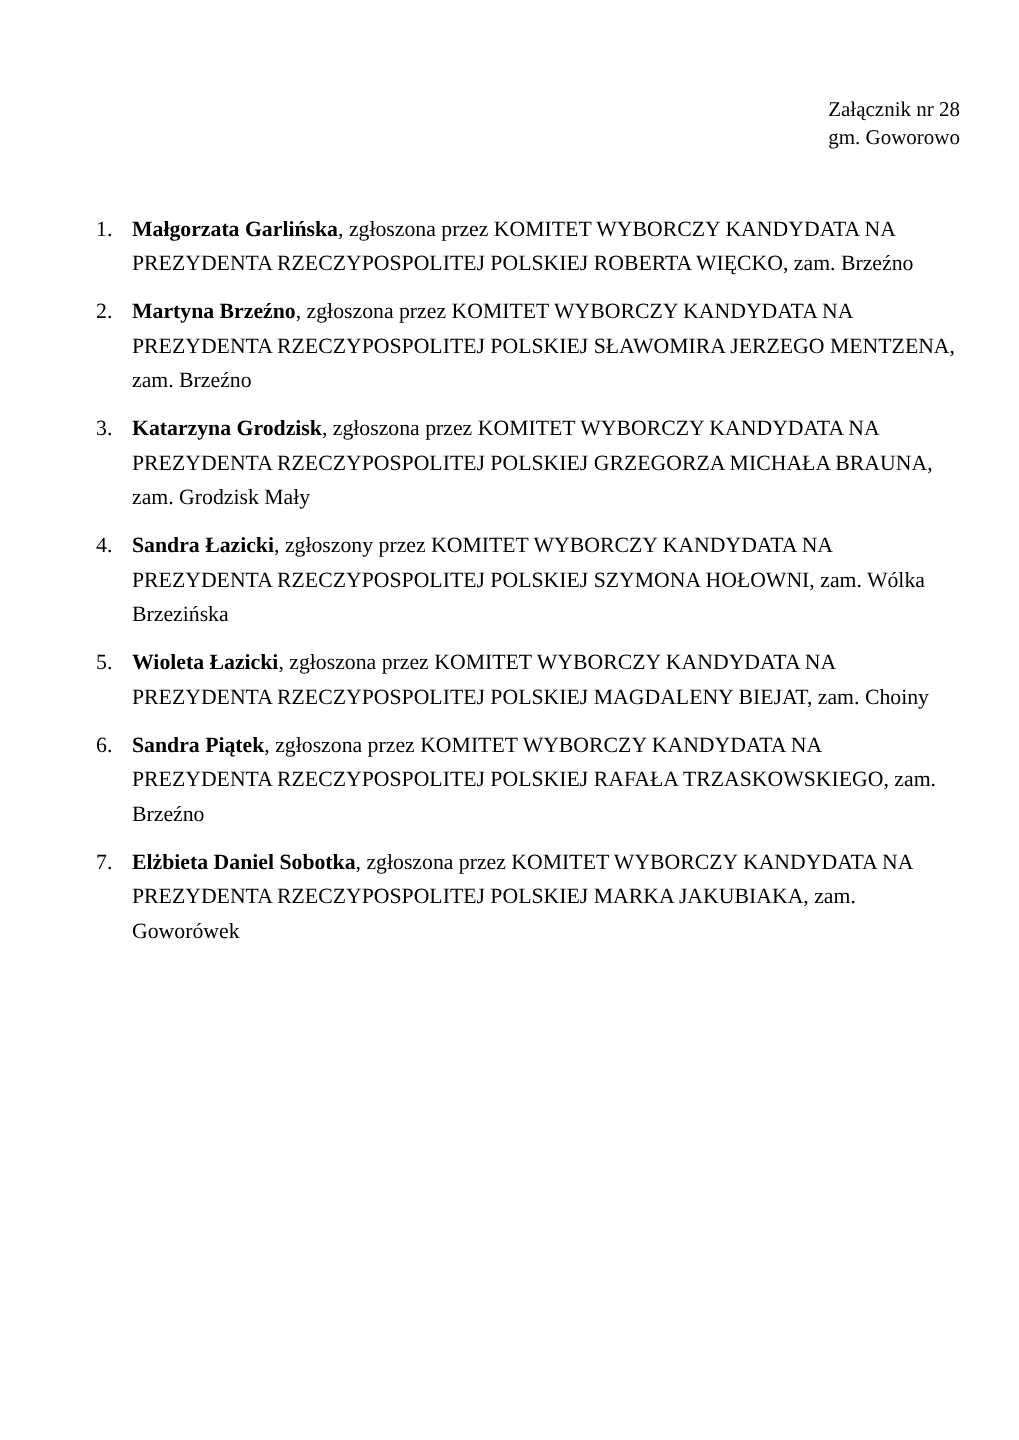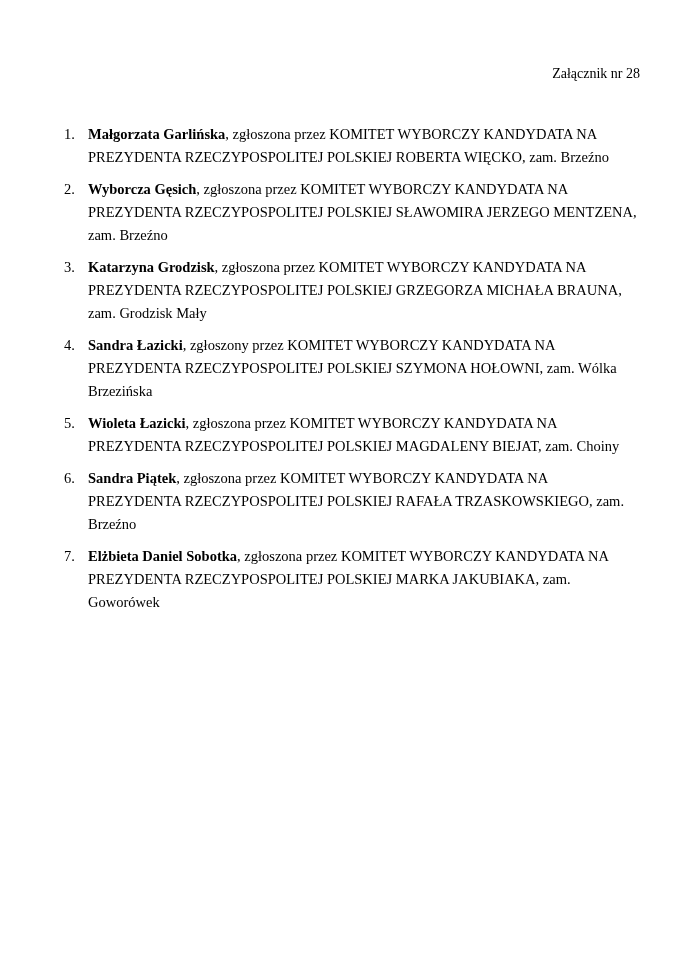--- a/index.html
+++ b/index.html
@@ -50,33 +50,34 @@
   }
   .member-name { font-weight: bold; }
 </style>
 </head>
 <body>
 
 <div class="page">
 
   <div class="attachment-block">
     <div>Załącznik nr 28</div>
+    <div>gm. Goworowo</div>
   </div>
 
 
   <div class="member-list">
 
     <div class="member-item">
       <span class="member-number">1.</span>
       <span class="member-text"><span class="member-name">Małgorzata Garlińska</span><span>, zgłoszona przez KOMITET WYBORCZY KANDYDATA NA PREZYDENTA RZECZYPOSPOLITEJ POLSKIEJ ROBERTA WIĘCKO, zam. Brzeźno</span></span>
     </div>
 
     <div class="member-item">
       <span class="member-number">2.</span>
-      <span class="member-text"><span class="member-name">Wyborcza Gęsich</span><span>, zgłoszona przez KOMITET WYBORCZY KANDYDATA NA PREZYDENTA RZECZYPOSPOLITEJ POLSKIEJ SŁAWOMIRA JERZEGO MENTZENA, zam. Brzeźno</span></span>
+      <span class="member-text"><span class="member-name">Martyna Brzeźno</span><span>, zgłoszona przez KOMITET WYBORCZY KANDYDATA NA PREZYDENTA RZECZYPOSPOLITEJ POLSKIEJ SŁAWOMIRA JERZEGO MENTZENA, zam. Brzeźno</span></span>
     </div>
 
     <div class="member-item">
       <span class="member-number">3.</span>
       <span class="member-text"><span class="member-name">Katarzyna Grodzisk</span><span>, zgłoszona przez KOMITET WYBORCZY KANDYDATA NA PREZYDENTA RZECZYPOSPOLITEJ POLSKIEJ GRZEGORZA MICHAŁA BRAUNA, zam. Grodzisk Mały</span></span>
     </div>
 
     <div class="member-item">
       <span class="member-number">4.</span>
       <span class="member-text"><span class="member-name">Sandra Łazicki</span><span>, zgłoszony przez KOMITET WYBORCZY KANDYDATA NA PREZYDENTA RZECZYPOSPOLITEJ POLSKIEJ SZYMONA HOŁOWNI, zam. Wólka Brzezińska</span></span>

